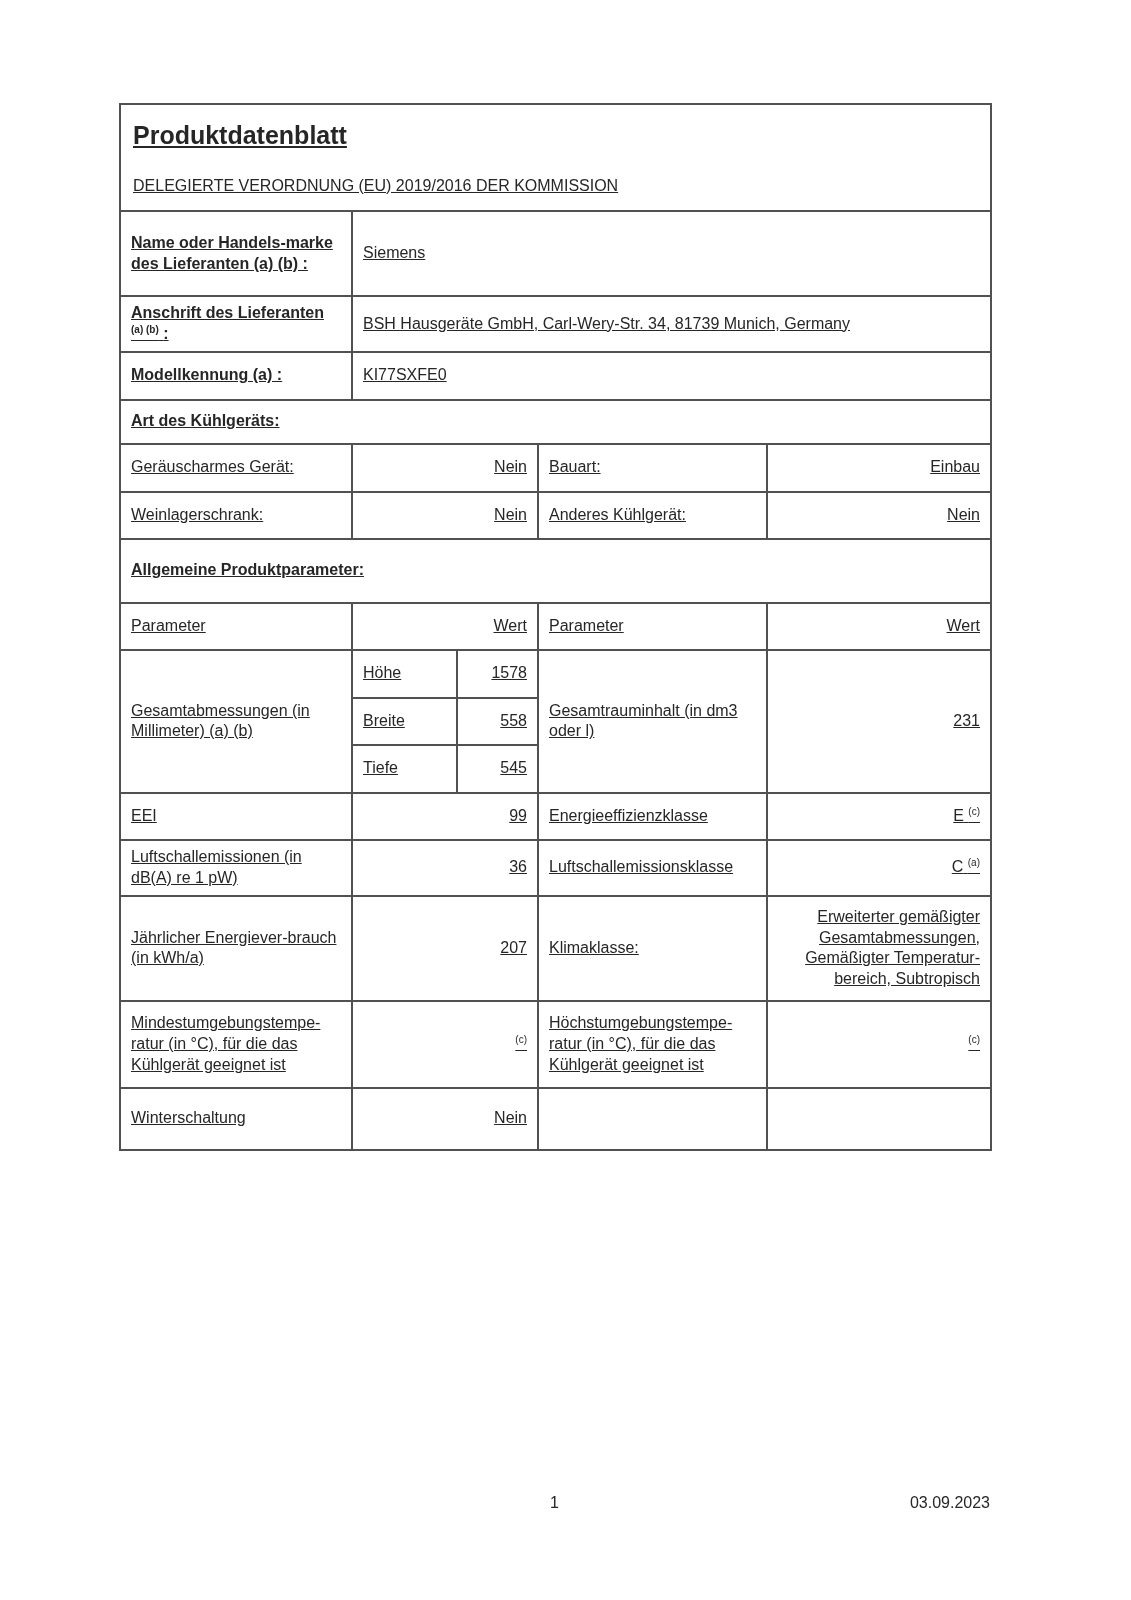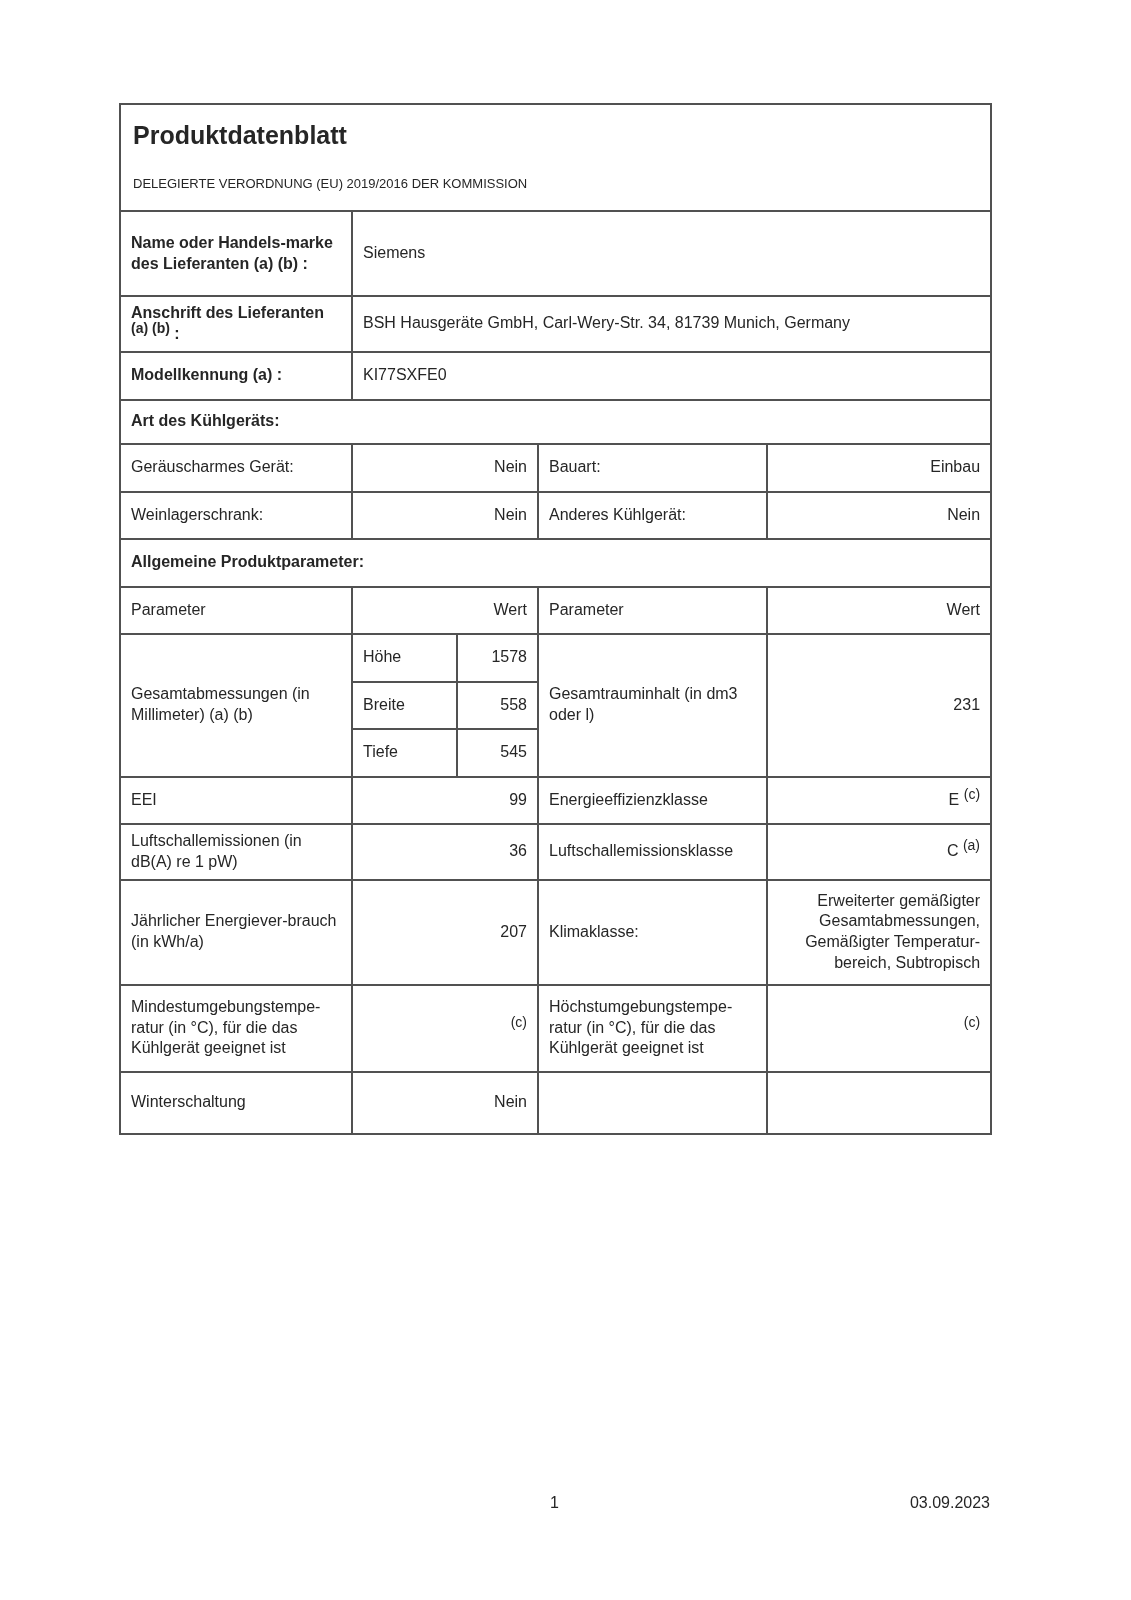--- a/index.html
+++ b/index.html
@@ -2,38 +2,38 @@
 <html><head>
 <meta charset="utf-8">
 <style>
   * { margin:0; padding:0; box-sizing:border-box; }
   html,body { background:#ffffff; }
   body {
     width:1131px; height:1600px; position:relative;
     font-family:"Liberation Sans", sans-serif;
     color:#262626;
   }
-  .doc { position:absolute; left:119px; top:103px; width:871px; }
+  .doc { position:absolute; left:119px; top:103px; width:871px;text-decoration:underline; }
   table {
     border-collapse:collapse; width:871px; table-layout:fixed;
   }
   td {
     border:2px solid #515151;
     padding:6px 10px;
     font-size:16px;
     line-height:1.3;
     vertical-align:middle;
     word-wrap:break-word;
   }
   .b { font-weight:bold; }
   .center { text-align:right; }
   .title-cell { vertical-align:top; padding:14px 12px; }
   .doc-title { font-size:25px; font-weight:bold; margin-bottom:24px; }
-  .doc-subtitle { font-size:13px; }
-  sup.sup { font-size:14px; vertical-align:super; line-height:0; }
+  .doc-subtitle { font-size:16px; }
+  sup.sup { font-size:10px; vertical-align:super; line-height:0; }
   .footer {
     position:absolute; left:119px; top:1494px; width:871px;
     font-size:16px; text-align:center;
   }
   .footer .date { position:absolute; right:0; top:0; }
 </style>
 </head>
 <body>
 
 <div class="doc">
@@ -84,21 +84,21 @@
       <td class="center">Einbau</td>
     </tr>
 
     <tr style="height:47px">
       <td>Weinlagerschrank:</td>
       <td colspan="2" class="center">Nein</td>
       <td>Anderes Kühlgerät:</td>
       <td class="center">Nein</td>
     </tr>
 
-    <tr style="height:48px">
+    <tr style="height:64px">
       <td colspan="5" class="b">Allgemeine Produktparameter:</td>
     </tr>
 
     <tr style="height:47px">
       <td>Parameter</td>
       <td colspan="2" class="center">Wert</td>
       <td>Parameter</td>
       <td class="center">Wert</td>
     </tr>
 

